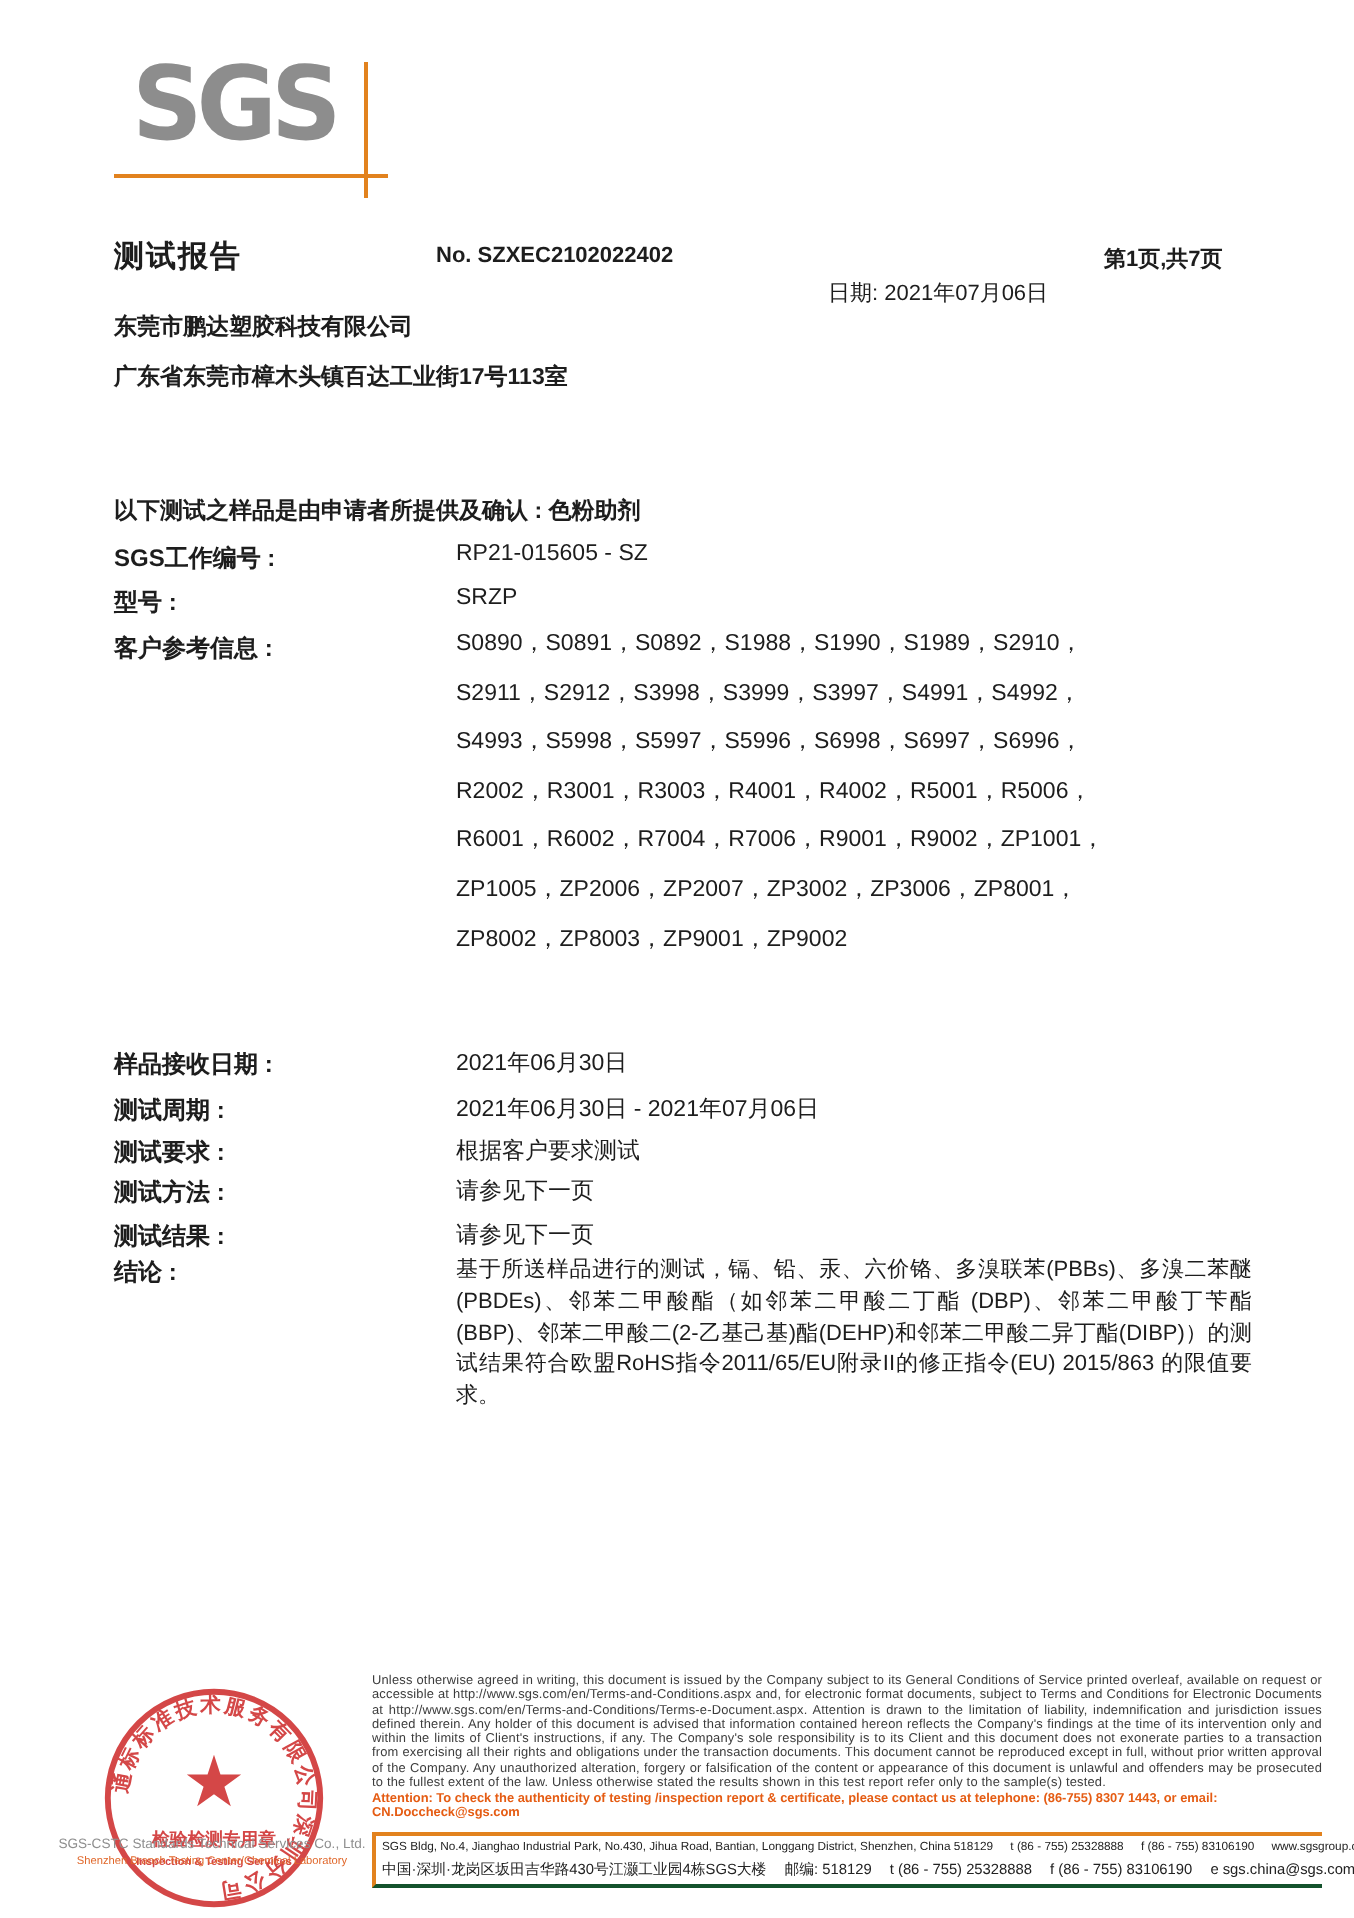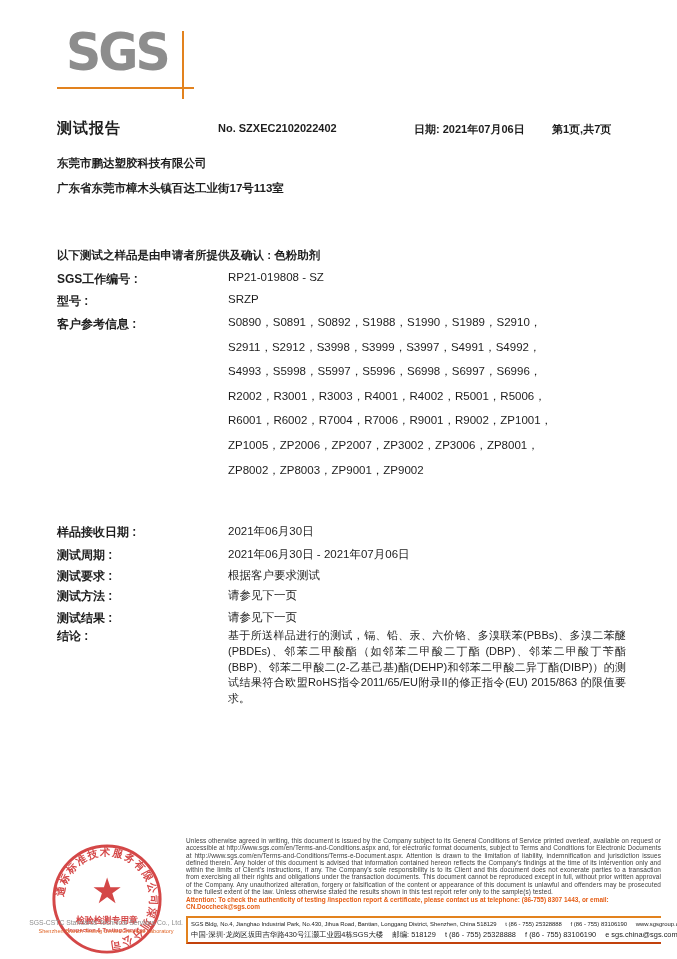--- a/index.html
+++ b/index.html
@@ -18,21 +18,21 @@
     font-weight:bold;font-size:49px;letter-spacing:-3px;
     color:#8d8d8d;transform:scaleY(1.04);
   }
   .logo-hline{position:absolute;left:57px;top:87px;width:137px;height:2px;background:#e2821e;}
   .logo-vline{position:absolute;left:182px;top:31px;width:2px;height:68px;background:#e2821e;}
 
   
   .title-row{position:absolute;left:0;top:119px;width:677px;height:20px;}
   .report-title{position:absolute;left:57px;top:0;font-size:15px;font-weight:bold;letter-spacing:1px;color:#1d1d1d;}
   .report-no{position:absolute;left:218px;top:3px;font-size:11px;font-weight:bold;color:#1d1d1d;}
-  .report-date{position:absolute;left:414px;top:3px;font-size:11px;font-weight:bold;color:#1d1d1d;}
+  .report-date{position:absolute;left:414px;top:20px;font-size:11px;font-weight:normal;color:#1d1d1d;}
   .report-page{position:absolute;left:552px;top:3px;font-size:11px;font-weight:bold;color:#1d1d1d;}
 
   .applicant-name{position:absolute;left:57px;top:156px;font-size:11.5px;font-weight:600;color:#1d1d1d;}
   .applicant-addr{position:absolute;left:57px;top:181px;font-size:11.5px;font-weight:600;color:#1d1d1d;}
 
   .statement{position:absolute;left:57px;top:248px;font-size:11.5px;font-weight:600;color:#1d1d1d;}
 
   
   .frow{position:absolute;left:0;width:677px;}
   .frow .lbl{position:absolute;left:57px;top:0;font-size:12px;font-weight:600;color:#1d1d1d;white-space:nowrap;}
@@ -50,21 +50,21 @@
   .disclaimer{
     font-size:6.45px;line-height:7.25px;color:#3c3c3c;
     text-align:justify;letter-spacing:0.1px;
   }
   .attention{
     margin-top:1px;
     font-size:6.45px;line-height:7.25px;color:#e55c13;font-weight:bold;
   }
   .addr-block{
     position:absolute;left:186px;top:916px;width:475px;
-    border-top:2px solid #e2821e;border-bottom:2px solid #c2410c;
+    border-top:2px solid #e2821e;border-bottom:2px solid #14532d;
     border-left:2px solid #e2821e;
     padding:2px 0 2px 3px;box-sizing:border-box;
   }
   .addr-row-en{font-size:5.9px;color:#222;white-space:nowrap;line-height:9px;}
   .addr-row-cn{font-size:7.4px;color:#222;white-space:nowrap;line-height:11px;}
   .addr-row-en span,.addr-row-cn span{margin-right:7px;}
   .member{position:absolute;left:462px;top:942px;font-size:8.5px;color:#3c3c3c;margin-top:48px;}
 
   
   .stamp{position:absolute;left:48px;top:840px;width:118px;height:118px;opacity:0.88;}
@@ -93,21 +93,21 @@
     <span class="report-page">第1页,共7页</span>
   </div>
 
   <div class="applicant-name">东莞市鹏达塑胶科技有限公司</div>
   <div class="applicant-addr">广东省东莞市樟木头镇百达工业街17号113室</div>
 
   <div class="statement">以下测试之样品是由申请者所提供及确认 : 色粉助剂</div>
 
   <div class="frow" style="top:271px;">
     <span class="lbl">SGS工作编号 :</span>
-    <span class="val">RP21-019808 - SZ</span>
+    <span class="val">RP21-015605 - SZ</span>
   </div>
 
   <div class="frow" style="top:293px;">
     <span class="lbl">型号 :</span>
     <span class="val">SRZP</span>
   </div>
 
   <div class="frow" style="top:316px;">
     <span class="lbl">客户参考信息 :</span>
     <div class="ref-lines">

